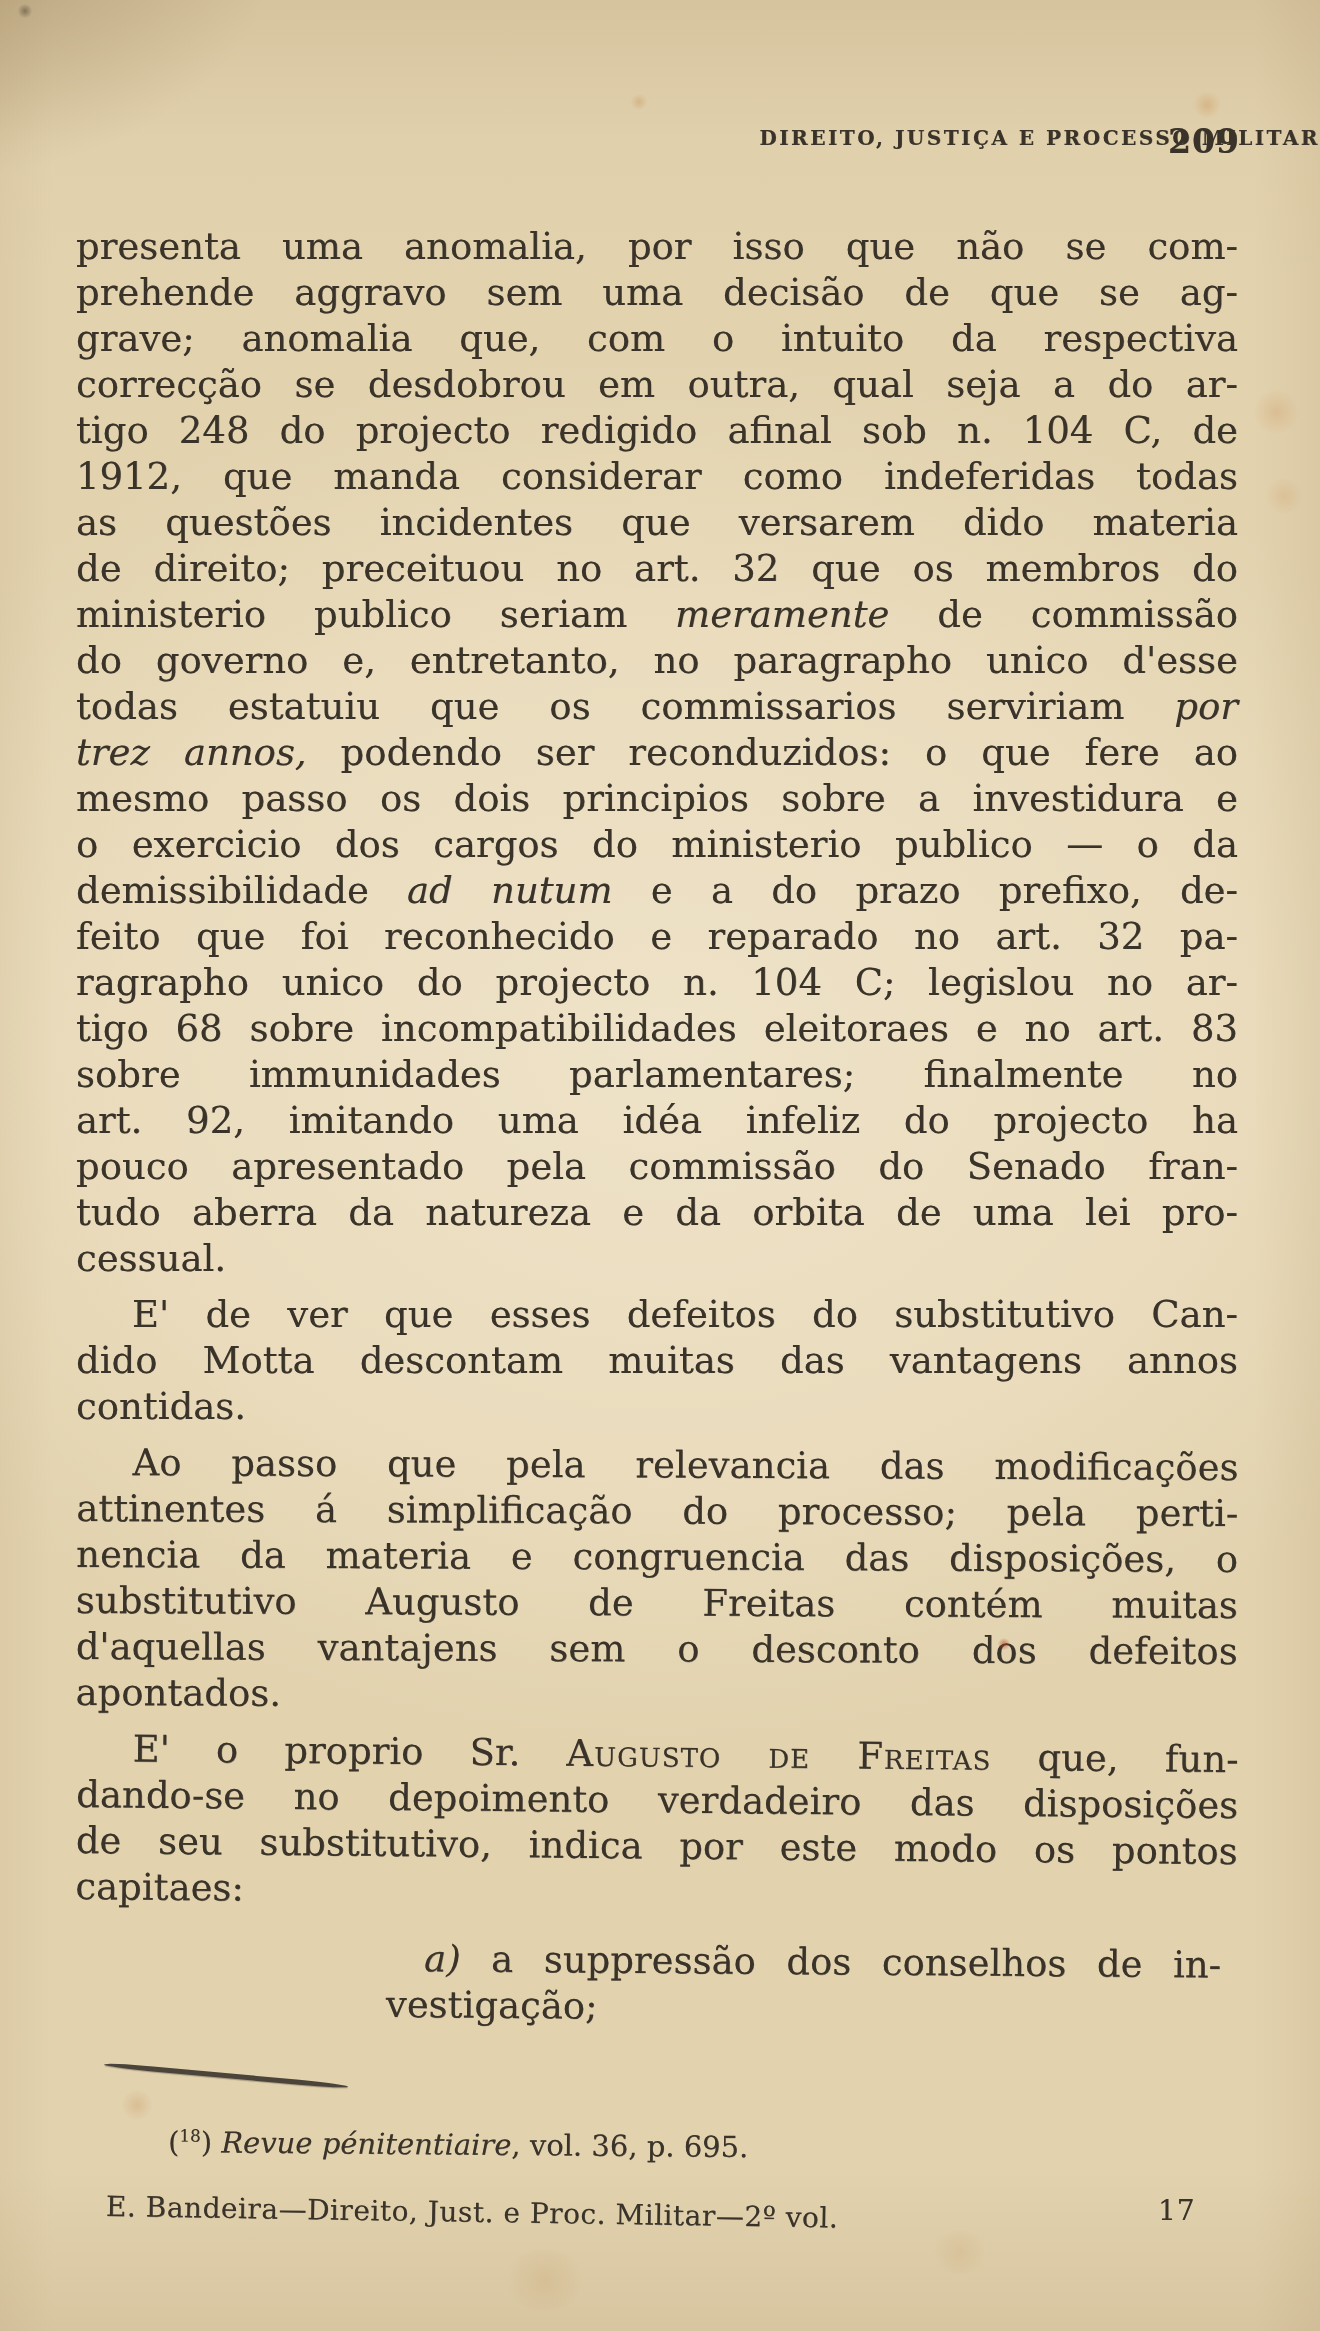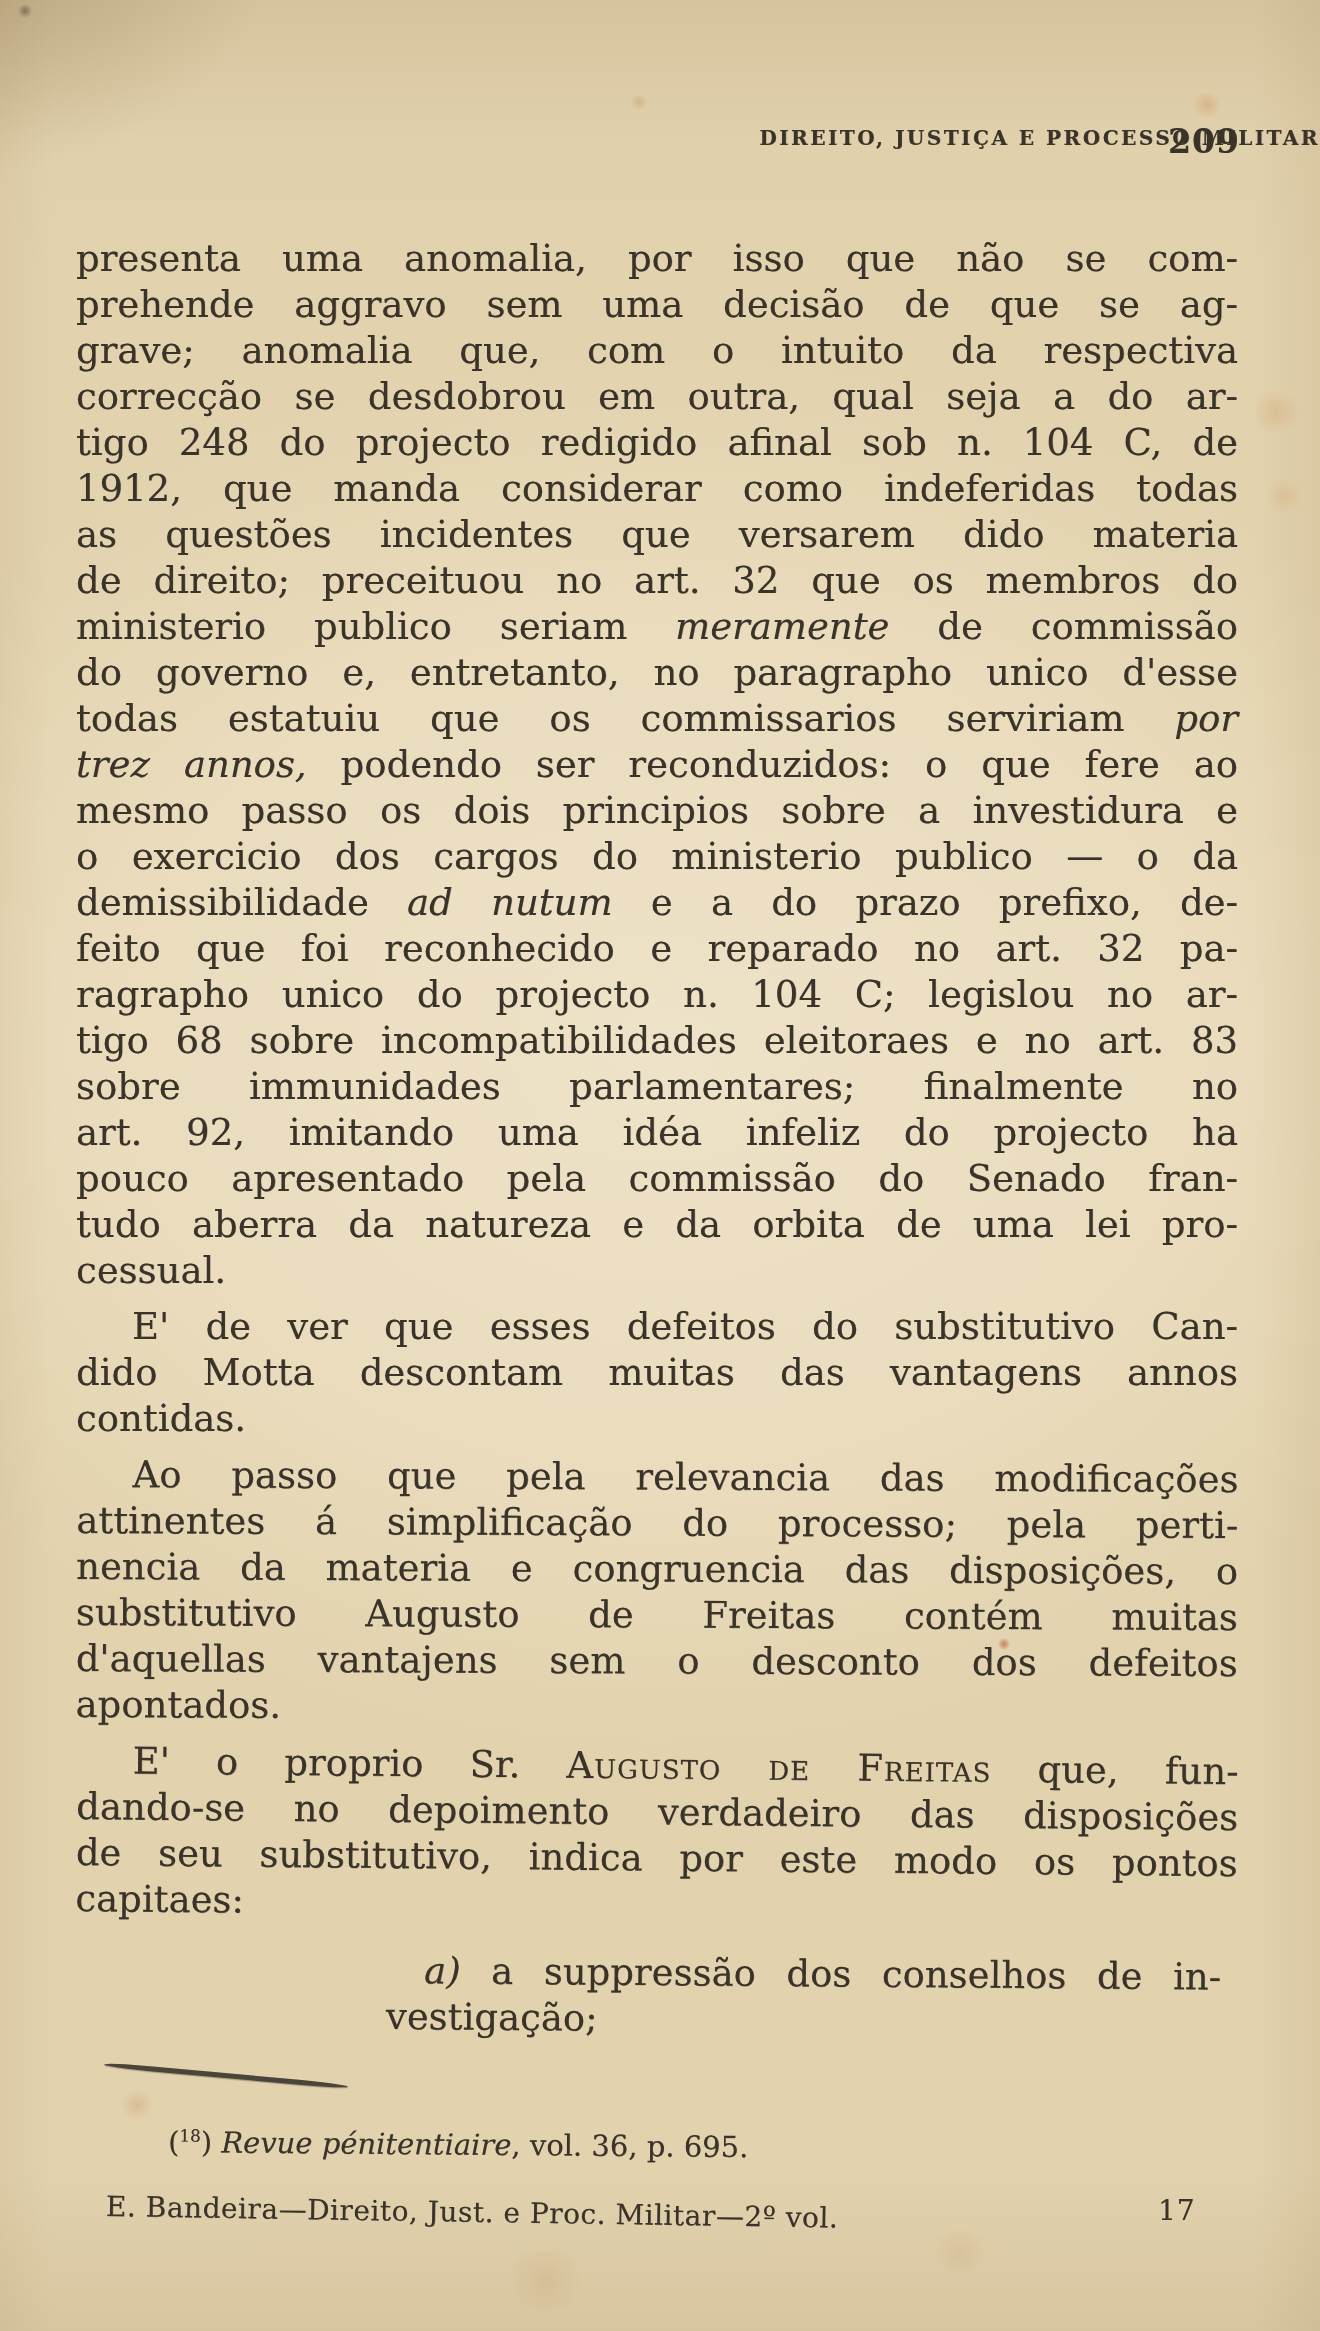--- a/index.html
+++ b/index.html
@@ -30,21 +30,20 @@
     position:absolute; left:1168px; top:-4px;
     font-size:33px; font-weight:bold; letter-spacing:1px;
     text-shadow:0.4px 0.4px 0.5px rgba(57,51,42,0.45);
   }
 
   
   .textblock {
     position:absolute; left:76px; top:224px; width:1162px;
     font-size:37px; line-height:46px;
     text-shadow:0.35px 0.35px 0.5px rgba(57,51,42,0.5);
-    margin-top:12px;
   }
   .para + .para { margin-top:10px; }
   .para .line { text-align:justify; text-align-last:justify; }
   .para .line.last { text-align-last:left; }
   .para.indent .line:first-child { text-indent:56px; }
   .para.item { margin-left:310px; width:835px; margin-top:26px; }
   .para.item .line:first-child { text-indent:38px; }
   
   .textblock .para:nth-child(3) { transform:rotate(0.25deg); transform-origin:left center; }
   .textblock .para:nth-child(4) { transform:rotate(0.55deg); transform-origin:left center; }

